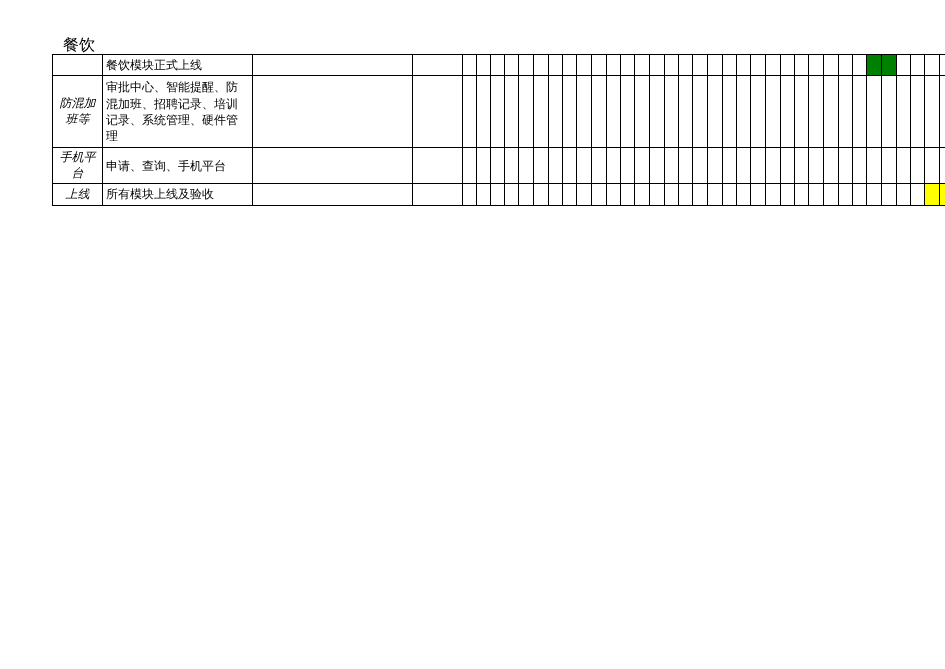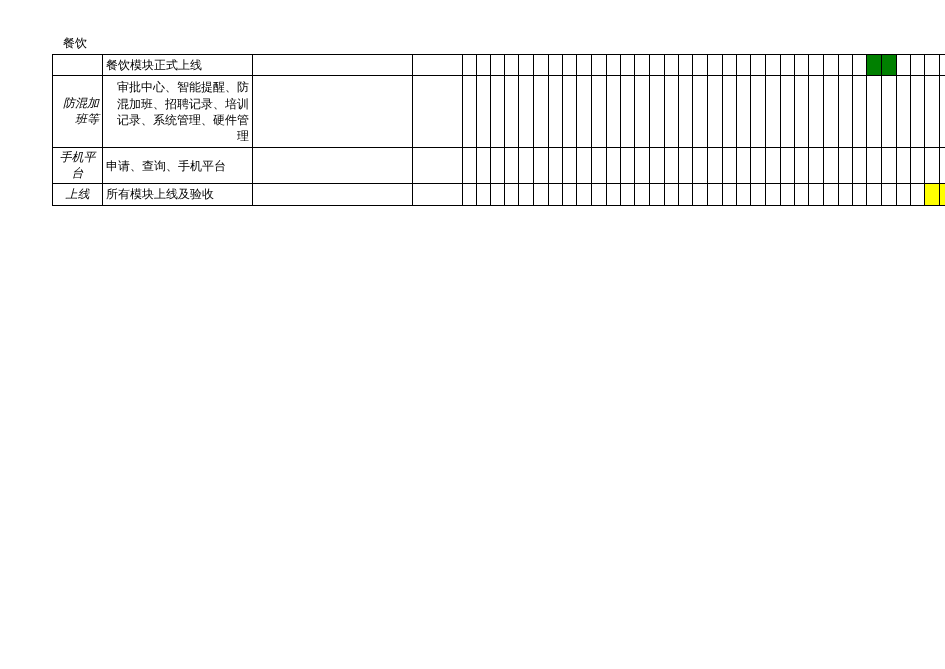--- a/index.html
+++ b/index.html
@@ -48,36 +48,35 @@
   .gcell {
     width: 15px;
     padding: 0;
   }
   .gcell2 {
     width: 14px;
     padding: 0;
   }
   .row-tall td {
     height: 72px;
-    text-align: right;
   }
   .row-med td {
     height: 36px;
   }
   .fill-green { background: #008000; }
   .fill-yellow { background: #ffff00; }
 
   .header-label {
     position: relative;
     height: 20px;
   }
   .header-label .floating {
     position: absolute;
     top: 1px;
-    font-size: 12px;
+    font-size: 16px;
   }
 
   .note {
     margin-top: 6px;
     font-size: 12px;
     line-height: 1.65;
     width: 870px;
   }
 </style>
 </head>

